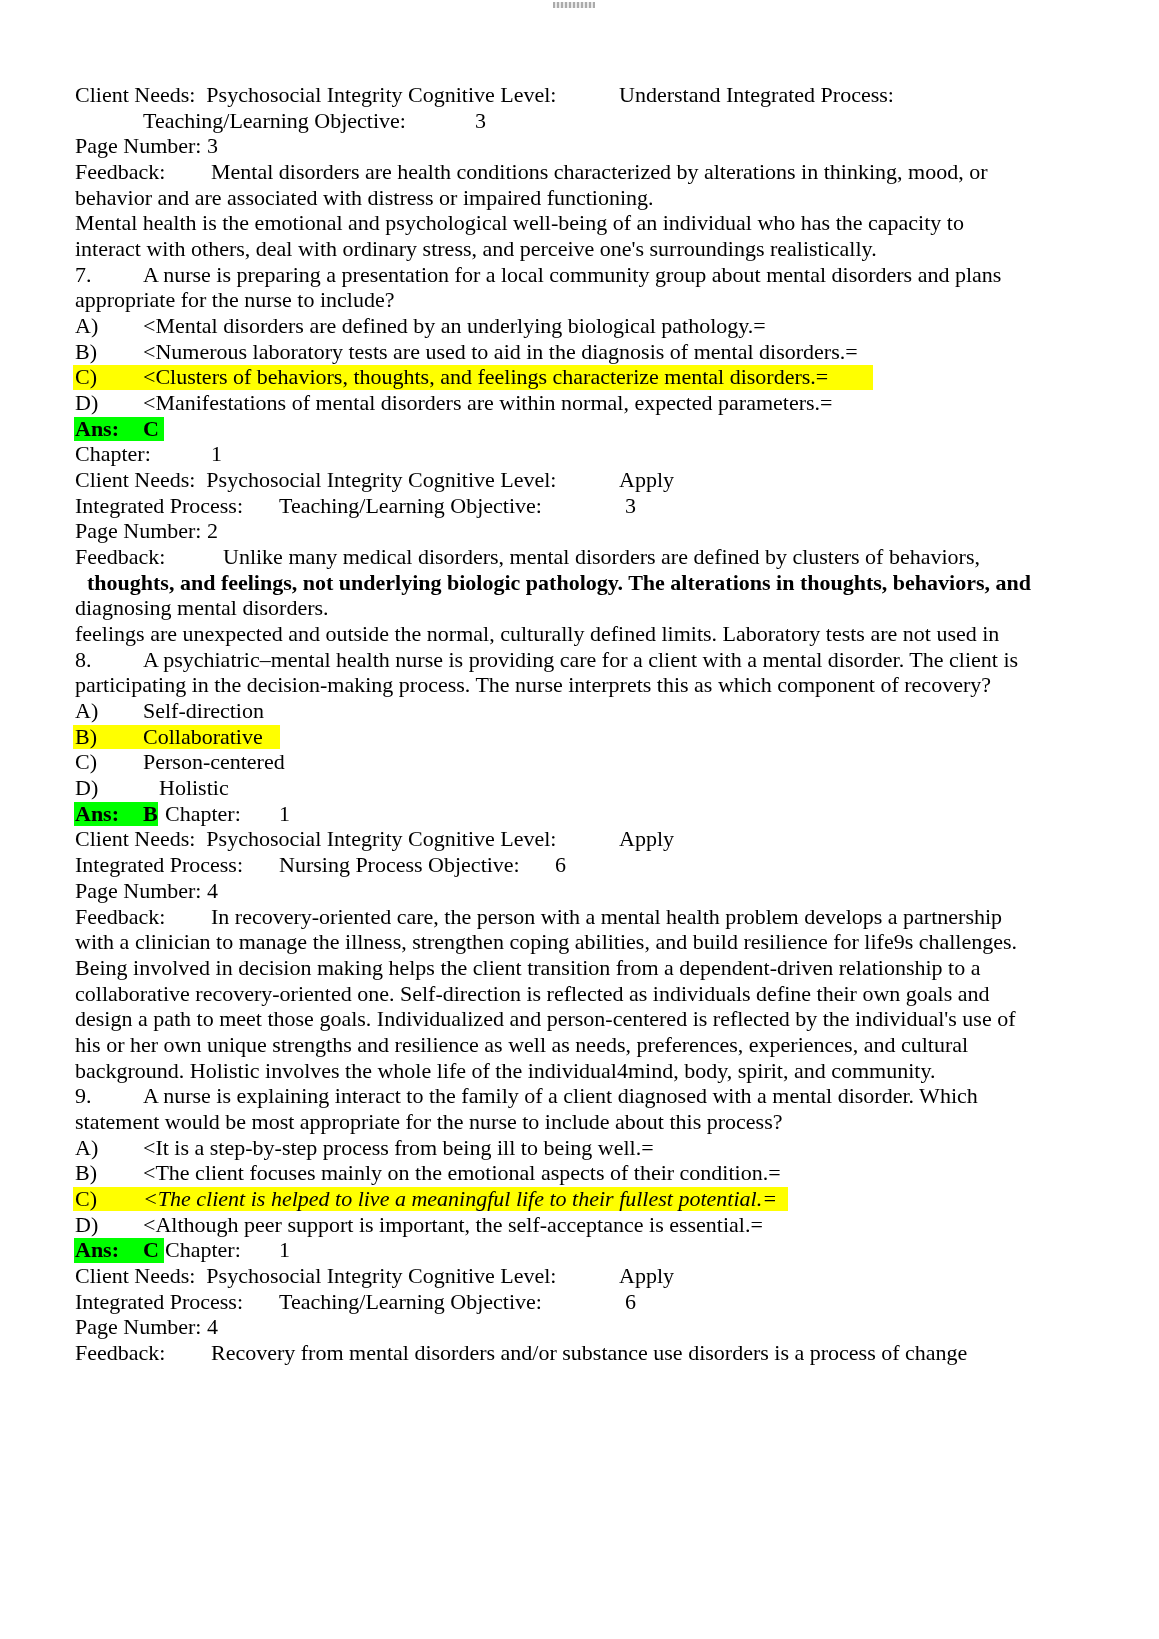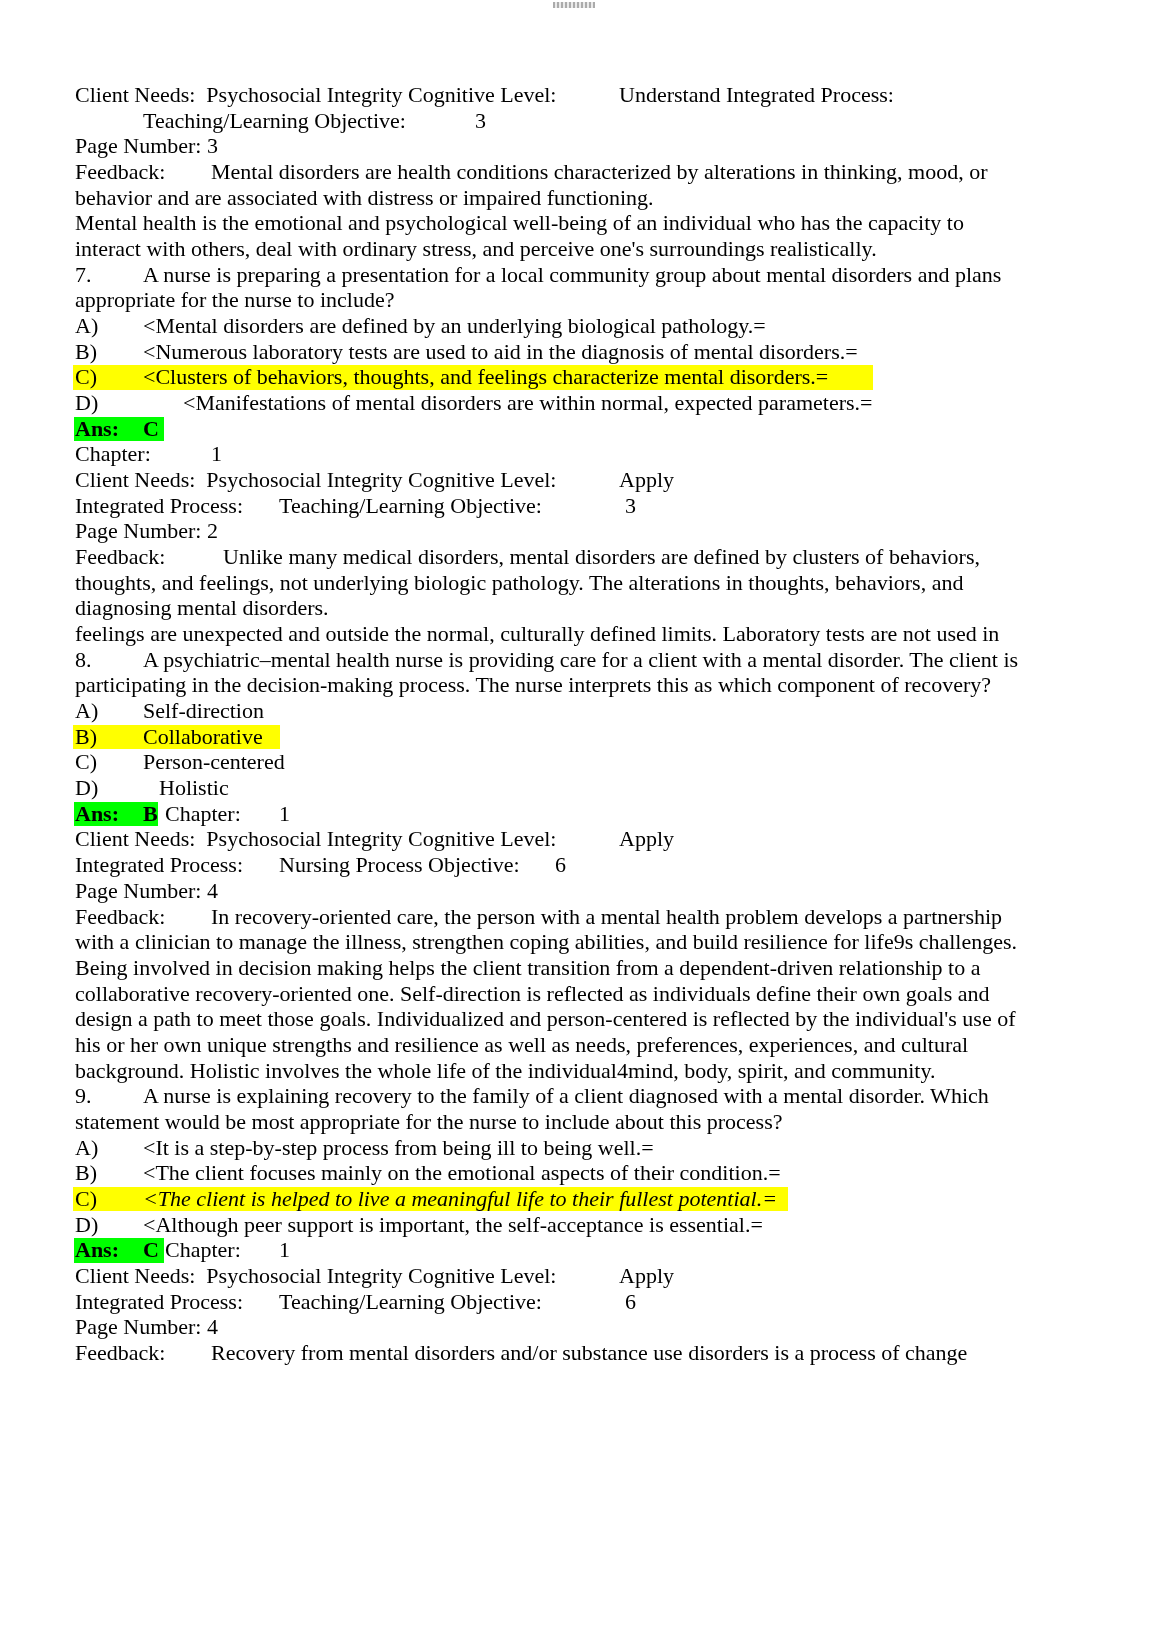--- a/index.html
+++ b/index.html
@@ -63,21 +63,21 @@
       <span class="seg" style="left: 0px;">B)</span>
       <span class="seg" style="left: 68px;">&lt;Numerous laboratory tests are used to aid in the diagnosis of mental disorders.=</span>
     </div>
     <div class="line">
       <div class="hl" style="left: -2px; width: 800px; background: rgb(255, 255, 0);"></div>
       <span class="seg" style="left: 0px;">C)</span>
       <span class="seg" style="left: 68px;">&lt;Clusters of behaviors, thoughts, and feelings characterize mental disorders.=</span>
     </div>
     <div class="line">
       <span class="seg" style="left: 0px;">D)</span>
-      <span class="seg" style="left: 68px; margin-left: 40px;">&lt;Manifestations of mental disorders are within normal, expected parameters.=</span>
+      <span class="seg" style="left: 68px;">&lt;Manifestations of mental disorders are within normal, expected parameters.=</span>
     </div>
     <div class="line">
       <div class="hl" style="left: -1px; width: 90px; background: rgb(0, 255, 0);"></div>
       <span class="seg bold" style="left: 0px;">Ans:</span>
       <span class="seg bold" style="left: 68px;">C</span>
     </div>
     <div class="line">
       <span class="seg" style="left: 0px;">Chapter:</span>
       <span class="seg" style="left: 136px;">1</span>
     </div>
@@ -91,21 +91,21 @@
       <span class="seg" style="left: 550px;">3</span>
     </div>
     <div class="line">
       <span class="seg" style="left: 0px;">Page Number: 2</span>
     </div>
     <div class="line">
       <span class="seg" style="left: 0px;">Feedback:</span>
       <span class="seg" style="left: 148px;">Unlike many medical disorders, mental disorders are defined by clusters of behaviors,</span>
     </div>
     <div class="line">
-      <span class="seg" style="left: 0px;">thoughts, and feelings, not underlying biologic pathology. The alterations in thoughts, behaviors, and</span>
+      <span class="seg" style="left: 12px; font-weight: bold;">thoughts, and feelings, not underlying biologic pathology. The alterations in thoughts, behaviors, and</span>
     </div>
     <div class="line">
       <span class="seg" style="left: 0px;">diagnosing mental disorders.</span>
     </div>
     <div class="line">
       <span class="seg" style="left: 0px;">feelings are unexpected and outside the normal, culturally defined limits. Laboratory tests are not used in</span>
     </div>
     <div class="line">
       <span class="seg" style="left: 0px;">8.</span>
       <span class="seg" style="left: 68px;">A psychiatric–mental health nurse is providing care for a client with a mental disorder. The client is</span>
@@ -166,21 +166,21 @@
       <span class="seg" style="left: 0px;">design a path to meet those goals. Individualized and person-centered is reflected by the individual's use of</span>
     </div>
     <div class="line">
       <span class="seg" style="left: 0px;">his or her own unique strengths and resilience as well as needs, preferences, experiences, and cultural</span>
     </div>
     <div class="line">
       <span class="seg" style="left: 0px;">background. Holistic involves the whole life of the individual4mind, body, spirit, and community.</span>
     </div>
     <div class="line">
       <span class="seg" style="left: 0px;">9.</span>
-      <span class="seg" style="left: 68px;">A nurse is explaining recovery to the family of a client diagnosed with a mental disorder. Which</span>
+      <span class="seg" style="left: 68px;">A nurse is explaining interact to the family of a client diagnosed with a mental disorder. Which</span>
     </div>
     <div class="line">
       <span class="seg" style="left: 0px;">statement would be most appropriate for the nurse to include about this process?</span>
     </div>
     <div class="line">
       <span class="seg" style="left: 0px;">A)</span>
       <span class="seg" style="left: 68px;">&lt;It is a step-by-step process from being ill to being well.=</span>
     </div>
     <div class="line">
       <span class="seg" style="left: 0px;">B)</span>

